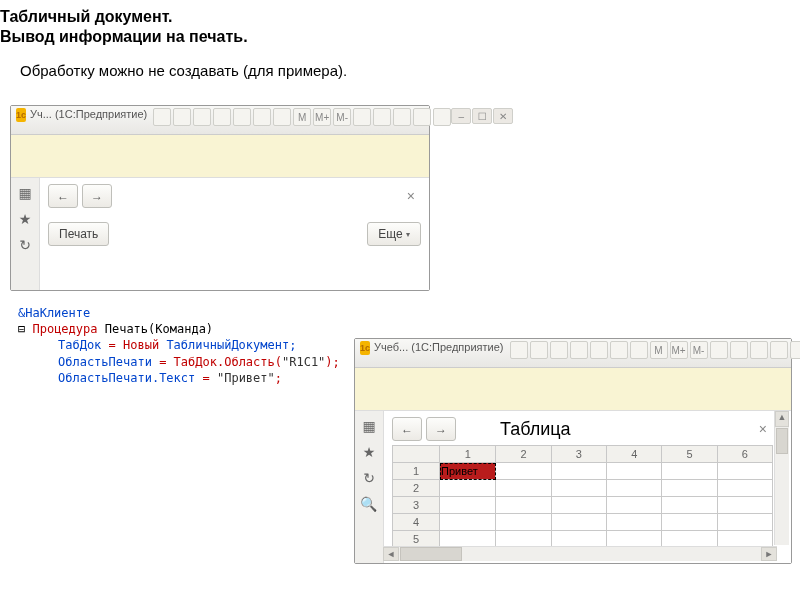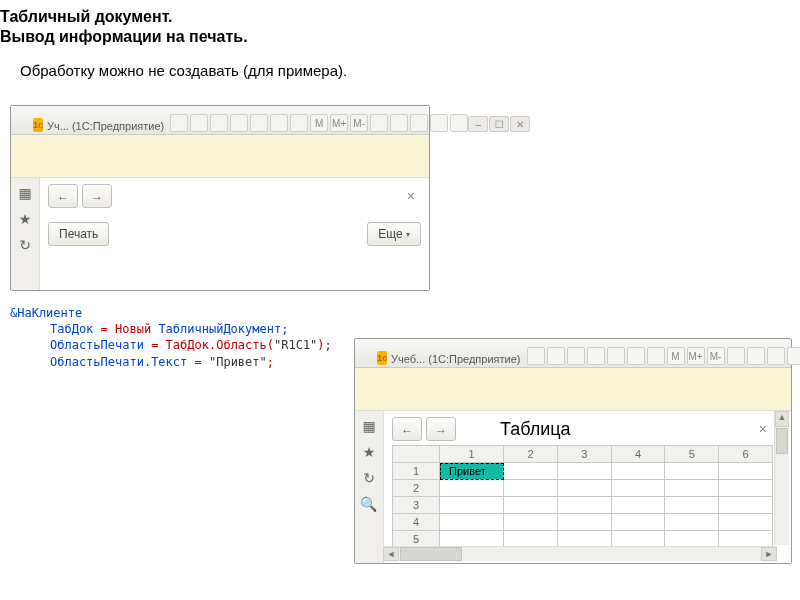--- a/index.html
+++ b/index.html
@@ -1,20 +1,20 @@
 <!DOCTYPE html>
 <html><head>
 <meta charset="utf-8">
 <style>
 body{margin:0;font-family:Arial,sans-serif;background:#fff;width:800px;height:600px;position:relative}
 .slide-title{text-align:left;font-weight:bold;font-size:16px;padding:8px 0 2px}
 .slide-sub{text-align:left;font-weight:bold;font-size:16px;padding:0 0 14px}
 .desc{font-size:15px;padding:2px 20px 10px}
 .window{border:1px solid #999;background:#f3f2f0;border-radius:2px;position:absolute}
-.titlebar{display:flex;align-items:flex-end;height:24px;padding:2px 18px;font-size:11px;color:#555;background:linear-gradient(#f8f8f6,#e8e7e4);border-bottom:1px solid #ccc}
+.titlebar{display:flex;align-items:flex-start;height:24px;padding:2px 1px;font-size:11px;color:#555;background:linear-gradient(#f8f8f6,#e8e7e4);border-bottom:1px solid #ccc}
 .tb-logo{width:14px;height:14px;background:#f5b400;border-radius:2px;margin:0 4px;font-size:9px;color:#b36b00;text-align:center;line-height:14px;font-weight:bold}
 .tb-text{flex:0 0 auto;margin-right:6px;white-space:nowrap;overflow:hidden}
 .tb-icons{display:flex;gap:2px;align-items:center;flex:1}
 .ico{width:16px;height:16px;border:1px solid #cfcfca;border-radius:2px;background:#f5f4f0;display:inline-flex;align-items:center;justify-content:center;font-size:10px;color:#888}
 .win-ctrls{display:flex;gap:1px;margin-left:auto}
 .win-ctrls .ico{width:18px;height:14px;background:#ece9e4}
 .toolbar-area{background:#f9f4d3;height:42px;border-bottom:1px solid #ddd}
 .body-area{display:flex;background:#fff}
 .sidebar{width:28px;background:#f0efec;border-right:1px solid #ddd;display:flex;flex-direction:column;align-items:center;padding-top:6px;gap:8px}
 .sidebar .sbi{width:18px;height:18px;display:flex;align-items:center;justify-content:center;color:#666;font-size:14px}
@@ -28,21 +28,21 @@
 .button-row .right{margin-left:auto;display:flex;align-items:center;gap:2px}
 .caret{font-size:8px;color:#666}
 .code{font-family:Consolas,monospace;font-size:12px;line-height:1.35;position:absolute}
 .code .kw{color:#c00000}
 .code .blue{color:#0044cc}
 .code .str{color:#333}
 .grid{border-collapse:collapse;font-size:11px;width:100%}
 .grid th,.grid td{border:1px solid #c8c8c8;height:16px;min-width:46px;text-align:center;font-weight:normal;color:#666;padding:0}
 .grid th{background:#f2f1ed}
 .grid .rowh{width:22px;background:#f2f1ed}
-.grid td.sel{background:#14b8a6;outline:1px dashed #000;outline-offset:-1px;text-align:left;padding-left:9px;color:#000}
+.grid td.sel{background:#b91c1c;outline:1px dashed #000;outline-offset:-1px;text-align:left;padding-left:1px;color:#000}
 .scroll-v{position:absolute;right:2px;top:0;bottom:18px;width:14px;background:#f0efec;border-left:1px solid #ddd}
 .scroll-v .arr{height:14px;text-align:center;font-size:9px;color:#777;background:#e4e2dc;border:1px solid #cfcec9}
 .scroll-v .thumb{height:24px;background:#d8d6d0;border:1px solid #c5c3bd;margin:1px}
 .scroll-h{position:absolute;left:28px;right:14px;bottom:2px;height:14px;background:#f0efec;border-top:1px solid #ddd;display:flex}
 .scroll-h .arr{width:14px;text-align:center;font-size:9px;color:#777;background:#e4e2dc;border:1px solid #cfcec9;line-height:12px}
 .scroll-h .track{flex:1}
 .scroll-h .thumb{width:60px;height:12px;background:#d8d6d0;border:1px solid #c5c3bd;margin:0 1px}
 </style>
 </head>
 <body>
@@ -94,22 +94,23 @@
       <div class="button-row">
         <span class="btn">Печать</span>
         <span class="right">
           <span class="btn"><span>Еще</span>&nbsp;<span class="caret">▾</span></span>
         </span>
       </div>
     </div>
   </div>
 </div>
 
-<div class="code" style="left:10px;top:305px">
+<div class="code" style="left:18px;top:305px">
   <div><span class="blue">&amp;НаКлиенте</span></div>
+  <div>⊟ <span class="kw">Процедура </span><span>Печать</span><span>(Команда)</span></div>
   <div style="padding-left:40px"><span class="blue">ТабДок </span><span class="kw">= Новый </span><span class="blue">ТабличныйДокумент;</span></div>
   <div style="padding-left:40px"><span class="blue">ОбластьПечати </span><span class="kw">= ТабДок.Область(</span><span class="str">"R1C1"</span><span class="kw">);</span></div>
   <div style="padding-left:40px"><span class="blue">ОбластьПечати.Текст </span><span class="kw">= </span><span class="str">"Привет"</span><span class="kw">;</span></div>
 </div>
 
 <div class="window" style="left:354px;top:338px;width:436px">
   <div class="titlebar">
     <span class="tb-logo">1c</span>
     <span class="tb-text">Учеб... (1С:Предприятие)</span>
     <span class="tb-icons" id="w2-icons">

